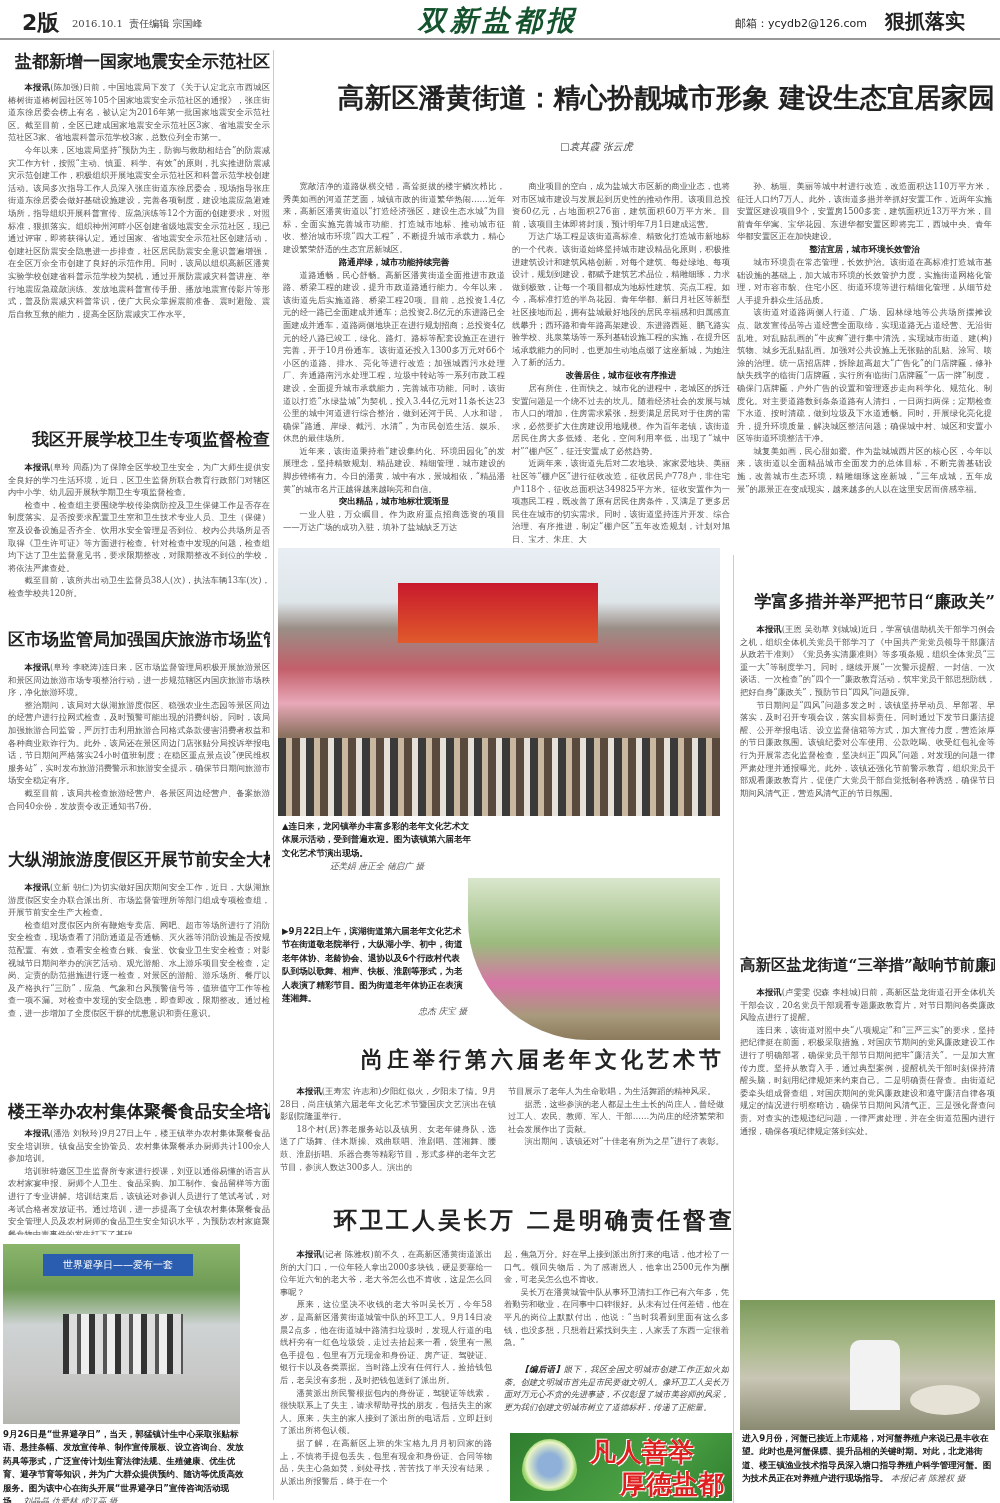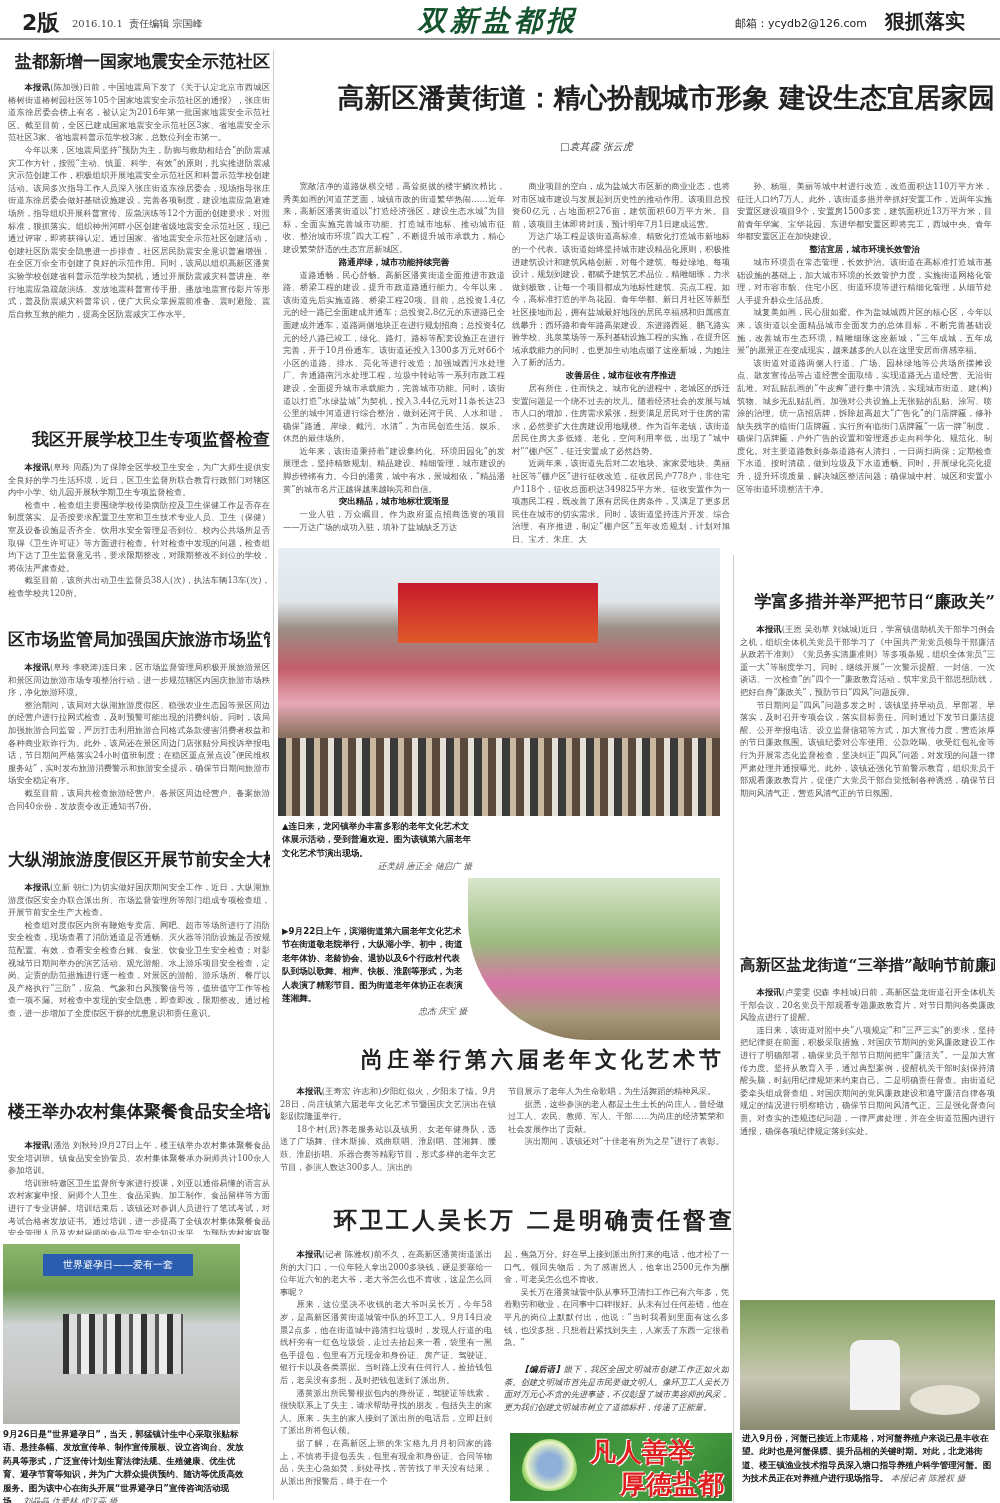--- a/index.html
+++ b/index.html
@@ -61,21 +61,21 @@
 <div class="blk" style="left:8px;top:848px;width:262px;height:225px">
   <div class="h1">大纵湖旅游度假区开展节前安全大检查</div>
   <div class="body" style="margin-top:10px">
     <p><b>本报讯</b><span>(立新 朝仁)</span><span>为切实做好国庆期间安全工作，近日，大纵湖旅游度假区安全办联合派出所、市场监督管理所等部门组成专项检查组，开展节前安全生产大检查。</span></p>
     <p>检查组对度假区内所有鞭炮专卖店、网吧、超市等场所进行了消防安全检查，现场查看了消防通道是否通畅、灭火器等消防设施是否按规范配置、有效，查看安全检查台账、食堂、饮食业卫生安全检查；对影视城节日期间举办的演艺活动、观光游船、水上游乐项目安全检查，定岗、定责的防范措施进行逐一检查，对景区的游船、游乐场所、餐厅以及产格执行“三防”，应急、气象和台风预警信号等，值班值守工作等检查一项不漏。对检查中发现的安全隐患，即查即改，限期整改。通过检查，进一步增加了全度假区干群的忧患意识和责任意识。</p>
   </div>
 </div>
 
 <div class="blk" style="left:8px;top:1100px;width:262px;height:135px">
   <div class="h1">楼王举办农村集体聚餐食品安全培训班</div>
-  <div class="body" style="margin-top:16px">
+  <div class="body" style="margin-top:4px">
     <p><b>本报讯</b><span>(潘浩 刘秋玲)</span><span>9月27日上午，楼王镇举办农村集体聚餐食品安全培训班。镇食品安全协管员、农村集体聚餐承办厨师共计100余人参加培训。</span></p>
     <p>培训班特邀区卫生监督所专家进行授课，刘亚以通俗易懂的语言从农村家宴申报、厨师个人卫生、食品采购、加工制作、食品留样等方面进行了专业讲解。培训结束后，该镇还对参训人员进行了笔试考试，对考试合格者发放证书。通过培训，进一步提高了全镇农村集体聚餐食品安全管理人员及农村厨师的食品卫生安全知识水平，为预防农村家庭聚餐食物中毒事件的发生打下了基础。</p>
   </div>
 </div>
 
 <div class="photo" style="left:3px;top:1244px;width:237px;height:180px;background:linear-gradient(180deg,#8bb56a 0%,#6d9a55 25%,#cfd3d4 45%,#c7c8c6 75%,#b5b5b0 100%)">
   <div style="position:absolute;left:40px;top:10px;width:150px;height:22px;background:#2a5db0;color:#fff;font-size:10px;font-family:'DejaVu Sans',sans-serif;text-align:center;line-height:22px">世界避孕日——爱有一套</div>
   <div style="position:absolute;left:60px;top:70px;width:120px;height:60px;background:repeating-linear-gradient(90deg,#333 0 6px,#ddd 6px 14px,#555 14px 18px,#eee 18px 26px)"></div>
 </div>
 <div class="cap" style="position:absolute;left:3px;top:1428px;width:242px"><span>9月26日是“世界避孕日”，当天，郭猛镇计生中心采取张贴标语、悬挂条幅、发放宣传单、制作宣传展板、设立咨询台、发放药具等形式，广泛宣传计划生育法律法规、生殖健康、优生优育、避孕节育等知识，并为广大群众提供预约、随访等优质高效服务。图为该中心在街头开展“世界避孕日”宣传咨询活动现场。</span> <span class="by">刘晶晶 仇爱林 成汉高 摄</span></div>
@@ -99,29 +99,29 @@
   <p>商业项目的空白，成为盐城大市区新的商业业态，也将对市区城市建设与发展起到历史性的推动作用。该项目总投资60亿元，占地面积276亩，建筑面积60万平方米。目前，该项目主体即将封顶，预计明年7月1日建成运营。</p>
   <p>万达广场工程是该街道高标准、精致化打造城市新地标的一个代表。该街道始终坚持城市建设精品化原则，积极推进建筑设计和建筑风格创新，对每个建筑、每处绿地、每项设计，规划到建设，都赋予建筑艺术品位，精雕细琢，力求做到极致，让每一个项目都成为地标性建筑、亮点工程。如今，高标准打造的半岛花园、青年华都、新日月社区等新型社区接地而起，拥有盐城最好地段的居民幸福感和归属感直线攀升；西环路和青年路高架建设、东进路西延、鹏飞路实验学校、兆泉菜场等一系列基础设施工程的实施，在提升区域承载能力的同时，也更加生动地点缀了这座新城，为她注入了新的活力。</p>
   <div class="sub">改善居住，城市征收有序推进</div>
   <p>居有所住，住而快之。城市化的进程中，老城区的拆迁安置问题是一个绕不过去的坎儿。随着经济社会的发展与城市人口的增加，住房需求紧张，想要满足居民对于住房的需求，必然要扩大住房建设用地规模。作为百年老镇，该街道居民住房大多低矮、老化，空间利用率低，出现了“城中村”“棚户区”，征迁安置成了必然趋势。</p>
   <p>近两年来，该街道先后对二农地块、家家爱地块、美丽社区等“棚户区”进行征收改造，征收居民户778户，非住宅户118个，征收总面积达349825平方米。征收安置作为一项惠民工程，既改善了原有居民住房条件，又满足了更多居民住在城市的切实需求。同时，该街道坚持连片开发、综合治理、有序推进，制定“棚户区”五年改造规划，计划对旭日、宝才、朱庄、大</p>
 </div>
 <div class="blk body" style="left:737px;top:180px;width:255px;height:368px">
   <p>孙、杨垣、美丽等城中村进行改造，改造面积达110万平方米，征迁人口约7万人。此外，该街道多措并举抓好安置工作，近两年实施安置区建设项目9个，安置房1500多套，建筑面积近13万平方米，目前青年华寓、宝华花园、东进华都安置区即将完工，西城中央、青年华都安置区正在加快建设。</p>
   <div class="sub">整洁宜居，城市环境长效管治</div>
   <p>城市环境贵在常态管理，长效护治。该街道在高标准打造城市基础设施的基础上，加大城市环境的长效管护力度，实施街道网格化管理，对市容市貌、住宅小区、街道环境等进行精细化管理，从细节处人手提升群众生活品质。</p>
+  <p>该街道对道路两侧人行道、广场、园林绿地等公共场所摆摊设点、散发宣传品等占道经营全面取缔，实现道路无占道经营、无沿街乱堆。对乱贴乱画的“牛皮癣”进行集中清洗，实现城市街道、建(构)筑物、城乡无乱贴乱画。加强对公共设施上无张贴的乱贴、涂写、喷涂的治理。统一店招店牌，拆除超高超大“广告化”的门店牌匾，修补缺失残字的临街门店牌匾，实行所有临街门店牌匾“一店一牌”制度，确保门店牌匾，户外广告的设置和管理逐步走向科学化、规范化、制度化。对主要道路数到条条道路有人清扫，一日两扫两保；定期检查下水道、按时清疏，做到垃圾及下水道通畅。同时，开展绿化亮化提升，提升环境质量，解决城区整洁问题；确保城中村、城区和安置小区等街道环境整洁干净。</p>
   <p>城复美如画，民心甜如蜜。作为盐城城西片区的核心区，今年以来，该街道以全面精品城市全面发力的总体目标，不断完善基础设施，改善城市生态环境，精雕细琢这座新城，“三年成城，五年成景”的愿景正在变成现实，越来越多的人以在这里安居而倍感幸福。</p>
-  <p>该街道对道路两侧人行道、广场、园林绿地等公共场所摆摊设点、散发宣传品等占道经营全面取缔，实现道路无占道经营、无沿街乱堆。对乱贴乱画的“牛皮癣”进行集中清洗，实现城市街道、建(构)筑物、城乡无乱贴乱画。加强对公共设施上无张贴的乱贴、涂写、喷涂的治理。统一店招店牌，拆除超高超大“广告化”的门店牌匾，修补缺失残字的临街门店牌匾，实行所有临街门店牌匾“一店一牌”制度，确保门店牌匾，户外广告的设置和管理逐步走向科学化、规范化、制度化。对主要道路数到条条道路有人清扫，一日两扫两保；定期检查下水道、按时清疏，做到垃圾及下水道通畅。同时，开展绿化亮化提升，提升环境质量，解决城区整洁问题；确保城中村、城区和安置小区等街道环境整洁干净。</p>
 </div>
 
 <div class="photo" style="left:278px;top:548px;width:442px;height:268px;background:linear-gradient(180deg,#e8eef3 0%,#dfe6ea 20%,#9a8e86 30%,#c35f6a 45%,#e8a8b8 58%,#8c7260 70%,#5e5448 100%)">
   <div style="position:absolute;left:120px;top:35px;width:200px;height:60px;background:linear-gradient(180deg,#c8192c,#e05a2b)"></div>
   <div style="position:absolute;left:0;top:190px;width:442px;height:78px;background:repeating-linear-gradient(90deg,#3a3a3a 0 8px,#c9b79f 8px 14px,#5a4a3e 14px 22px,#e5e0d8 22px 28px)"></div>
 </div>
-<div class="cap" style="position:absolute;left:282px;top:820px;width:190px"><span>▲连日来，龙冈镇举办丰富多彩的老年文化艺术文体展示活动，受到普遍欢迎。图为该镇第六届老年文化艺术节演出现场。</span><div class="by" style="text-align:right">还美娟 唐正全 储启广 摄</div></div>
+<div class="cap" style="position:absolute;left:282px;top:820px;width:190px"><span>▲连日来，龙冈镇举办丰富多彩的老年文化艺术文体展示活动，受到普遍欢迎。图为该镇第六届老年文化艺术节演出现场。</span><div class="by" style="text-align:center">还美娟 唐正全 储启广 摄</div></div>
 
 <div class="photo" style="left:468px;top:878px;width:252px;height:162px;border-radius:0 0 0 120px;background:linear-gradient(180deg,#d9e6cc 0%,#9bbb7e 40%,#d775a6 65%,#a89a7c 85%,#8c7a5c 100%)"></div>
 <div class="cap" style="position:absolute;left:282px;top:925px;width:185px"><span>▶9月22日上午，滨湖街道第六届老年文化艺术节在街道敬老院举行，大纵湖小学、初中，街道老年体协、老龄协会、退协以及6个行政村代表队到场以歌舞、相声、快板、淮剧等形式，为老人表演了精彩节目。图为街道老年体协正在表演莲湘舞。</span><div class="by" style="text-align:right">忠杰 庆宝 摄</div></div>
 
 <div class="blk" style="left:280px;top:1045px;width:445px;height:145px">
   <div class="h1" style="font-size:22px;letter-spacing:4px">尚庄举行第六届老年文化艺术节</div>
   <div style="display:flex;gap:12px;margin-top:10px">
     <div class="body" style="width:216px">
       <p><b>本报讯</b><span>(王寿宏 许志和)</span><span>夕阳红似火，夕阳未了情。9月28日，尚庄镇第六届老年文化艺术节暨国庆文艺演出在镇影剧院隆重举行。</span></p>
       <p>18个村(居)养老服务站以及镇男、女老年健身队，选送了广场舞、佳木斯操、戏曲联唱、淮剧唱、莲湘舞、腰鼓、淮剧折唱、乐器合奏等精彩节目，形式多样的老年文艺节目，参演人数达300多人。演出的</p>

